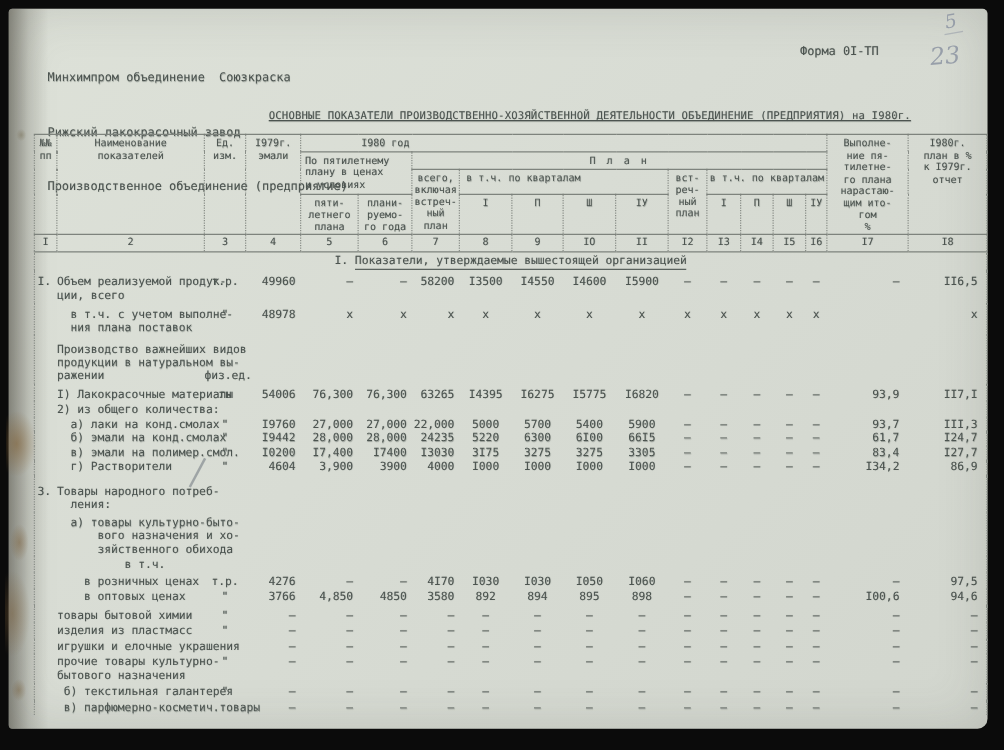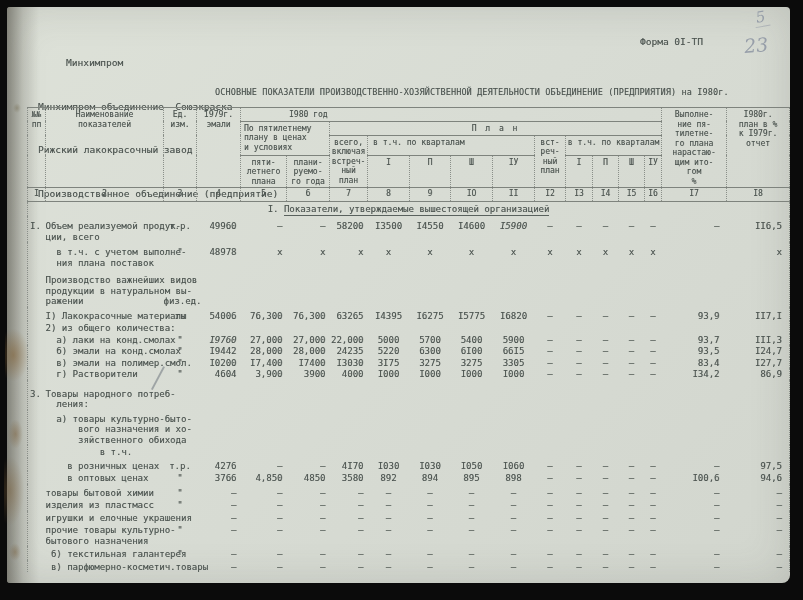--- a/index.html
+++ b/index.html
@@ -17,21 +17,21 @@
   .st1{left:-2px;top:322px;width:24px;height:52px;background:radial-gradient(ellipse at 35% 50%,rgba(128,94,48,.55),rgba(128,94,48,0) 72%);}
   .st2{left:1px;top:412px;width:15px;height:30px;background:radial-gradient(ellipse,rgba(120,90,50,.45),rgba(120,90,50,0) 70%);}
   .st3{left:-3px;top:450px;width:20px;height:68px;background:radial-gradient(ellipse at 30% 50%,rgba(122,92,52,.42),rgba(122,92,52,0) 72%);}
   .st4{left:2px;top:536px;width:12px;height:18px;background:radial-gradient(ellipse,rgba(115,88,50,.4),rgba(115,88,50,0) 70%);}
   .st5{left:6px;top:96px;width:8px;height:10px;background:radial-gradient(ellipse,rgba(110,100,70,.4),rgba(110,100,70,0) 70%);}
 
   .typed{text-shadow:.3px .3px .6px rgba(76,84,80,.45);}
   .org{position:absolute;left:31px;top:20px;font-size:9.5px;line-height:14.5px;white-space:pre;}
   .org .l0{padding-left:28px;}
   .form-label{position:absolute;left:633px;top:29px;font-size:9.5px;}
-  .doc-title{position:absolute;left:208px;top:80px;font-size:8.4px;letter-spacing:.2px;white-space:nowrap;}
+  .doc-title{position:absolute;left:208px;top:80px;font-size:8.4px;letter-spacing:.2px;white-space:nowrap;text-decoration:underline;}
 
   .pencil{position:absolute;color:#8d95a3;font-family:"DejaVu Serif",serif;font-style:italic;opacity:.85;}
   .p5{left:747px;top:1px;font-size:15px;transform:rotate(-10deg);border-bottom:1px solid rgba(141,149,163,.6);padding:0 3px 0 2px;}
   .p23{left:737px;top:27px;font-size:19px;transform:rotate(-5deg);}
   .pencil-slash{position:absolute;left:150px;top:358px;width:1.5px;height:26px;background:rgba(100,108,118,.5);transform:rotate(28deg);}
 
   table.main{position:absolute;left:20px;top:100px;width:762px;table-layout:fixed;
     border-collapse:collapse;font:9px/10.5px "DejaVu Sans Mono",monospace;color:#4c5450;
     border-top:1px solid #7e837d;border-left:1px dotted #8a8f89;border-right:1px dotted #8a8f89;}
   thead th{font-weight:normal;font-size:8px;line-height:9.5px;white-space:pre-line;
@@ -60,21 +60,20 @@
 <div class="scan">
   <div class="paper">
     <div class="edge-shadow"></div>
     <div class="stain st1"></div>
     <div class="stain st2"></div>
     <div class="stain st3"></div>
     <div class="stain st4"></div>
     <div class="stain st5"></div>
 
     <div class="org typed">
-      <div class="l0">Минхимпром</div>
       <div>Минхимпром объединение  Союзкраска</div>
       <div>Рижский лакокрасочный завод</div>
       <div>Производственное объединение (предприятие)</div>
     </div>
 
     <div class="form-label typed">Форма 0I-ТП</div>
     <div class="pencil p5">5</div>
     <div class="pencil p23">23</div>
     <div class="pencil-slash"></div>
 
@@ -190,21 +189,21 @@
             <td class="label" style="padding-top: 5px;">Объем реализуемой продук-
 ции, всего</td>
             <td class="unit" style="padding-top: 5px;">т.р.</td>
             <td class="vr" style="padding-top: 5px;">49960</td>
             <td class="vr" style="padding-top: 5px;">–</td>
             <td class="vr" style="padding-top: 5px;">–</td>
             <td class="vr" style="padding-top: 5px;">58200</td>
             <td class="vc" style="padding-top: 5px;">I3500</td>
             <td class="vc" style="padding-top: 5px;">I4550</td>
             <td class="vc" style="padding-top: 5px;">I4600</td>
-            <td class="vc" style="padding-top: 5px; font-style: italic;">I5900</td>
+            <td class="vc" style="padding-top: 5px;">I5900</td>
             <td class="vc" style="padding-top: 5px;">–</td>
             <td class="vc" style="padding-top: 5px;">–</td>
             <td class="vc" style="padding-top: 5px;">–</td>
             <td class="vc" style="padding-top: 5px;">–</td>
             <td class="vc" style="padding-top: 5px;">–</td>
             <td class="vrr" style="padding-top: 5px;">–</td>
             <td class="vrr" style="padding-top: 5px;">II6,5</td>
           </tr>
           <tr>
             <td class="numcol" style="padding-top: 5px;"></td>
@@ -286,21 +285,21 @@
             <td class="vc" style="padding-top: 2px;"></td>
             <td class="vc" style="padding-top: 2px;"></td>
             <td class="vc" style="padding-top: 2px;"></td>
             <td class="vrr" style="padding-top: 2px;"></td>
             <td class="vrr" style="padding-top: 2px;"></td>
           </tr>
           <tr>
             <td class="numcol" style="padding-top: 1px;"></td>
             <td class="label" style="padding-top: 1px;">  а) лаки на конд.смолах</td>
             <td class="unit" style="padding-top: 1px;">"</td>
-            <td class="vr" style="padding-top: 1px; font-style: italic;">I9760</td>
+            <td class="vr" style="padding-top: 1px;">I9760</td>
             <td class="vr" style="padding-top: 1px;">27,000</td>
             <td class="vr" style="padding-top: 1px;">27,000</td>
             <td class="vr" style="padding-top: 1px;">22,000</td>
             <td class="vc" style="padding-top: 1px;">5000</td>
             <td class="vc" style="padding-top: 1px;">5700</td>
             <td class="vc" style="padding-top: 1px;">5400</td>
             <td class="vc" style="padding-top: 1px;">5900</td>
             <td class="vc" style="padding-top: 1px;">–</td>
             <td class="vc" style="padding-top: 1px;">–</td>
             <td class="vc" style="padding-top: 1px;">–</td>
@@ -319,21 +318,21 @@
             <td class="vr">24235</td>
             <td class="vc">5220</td>
             <td class="vc">6300</td>
             <td class="vc">6I00</td>
             <td class="vc">66I5</td>
             <td class="vc">–</td>
             <td class="vc">–</td>
             <td class="vc">–</td>
             <td class="vc">–</td>
             <td class="vc">–</td>
-            <td class="vrr">93,5</td>
+            <td class="vrr">61,7</td>
             <td class="vrr">I24,7</td>
           </tr>
           <tr>
             <td class="numcol"></td>
             <td class="label">  в) эмали на полимер.смол.</td>
             <td class="unit">"</td>
             <td class="vr">I0200</td>
             <td class="vr">I7,400</td>
             <td class="vr">I7400</td>
             <td class="vr">I3030</td>

